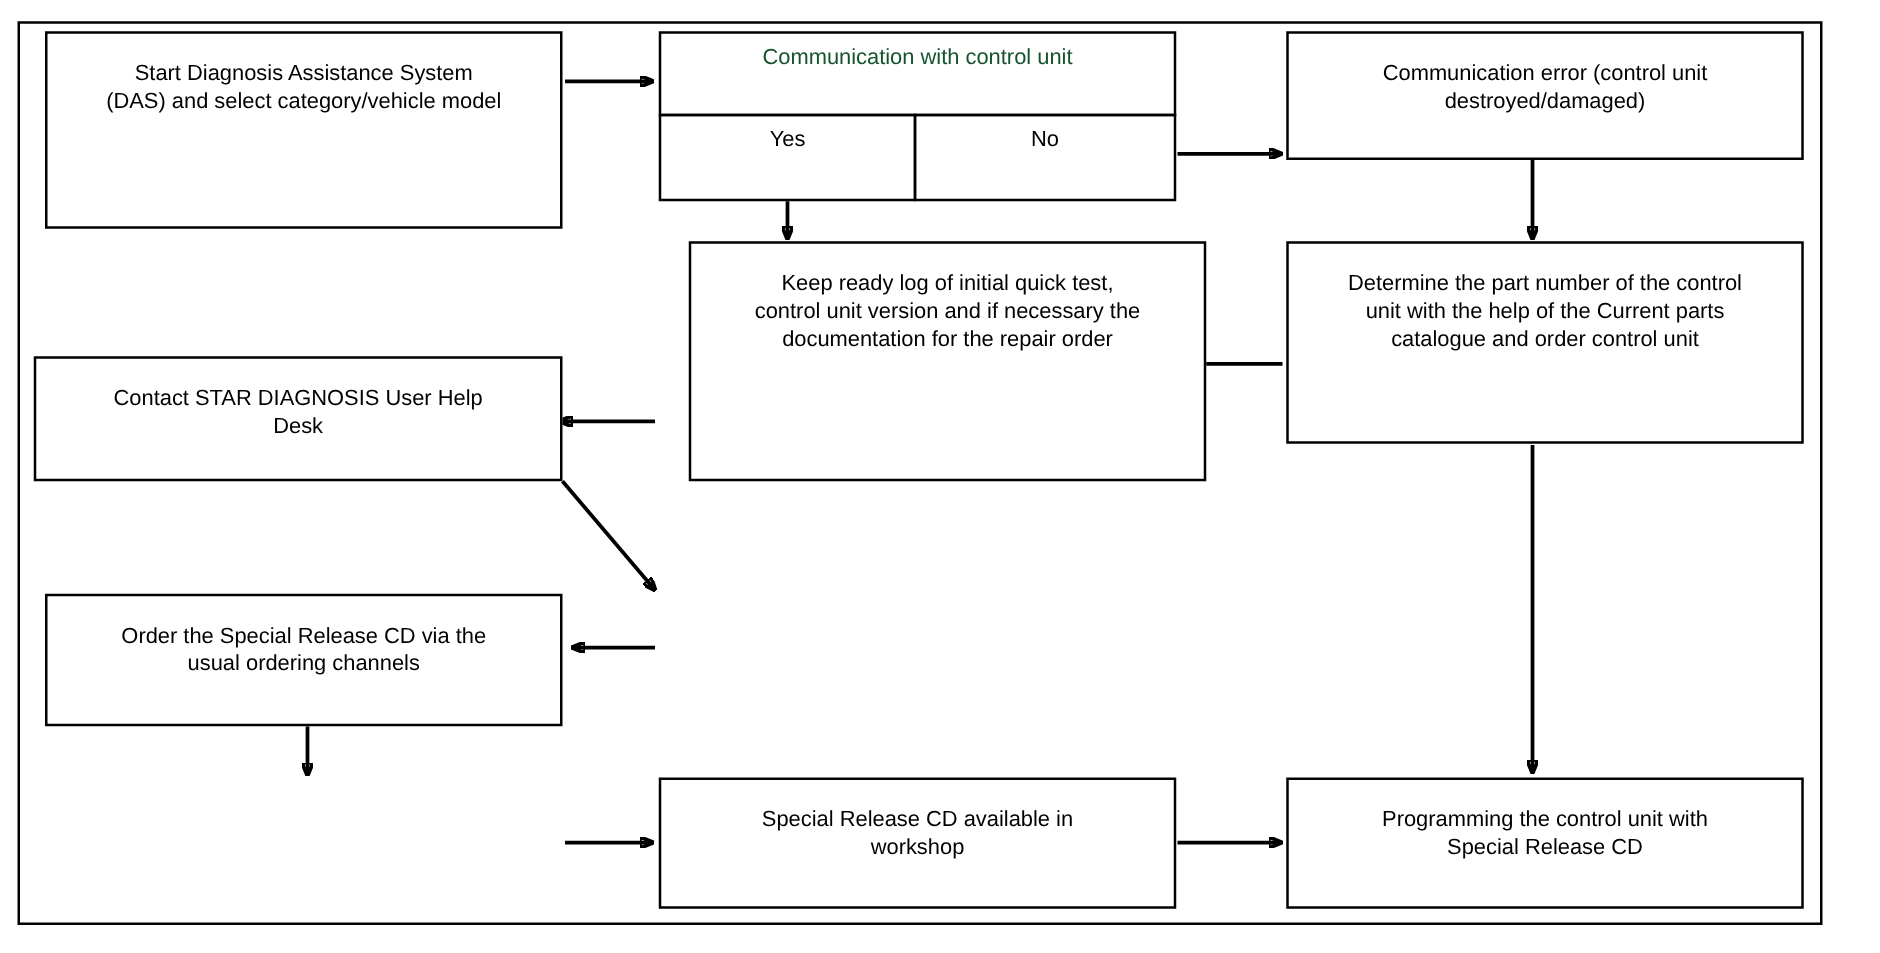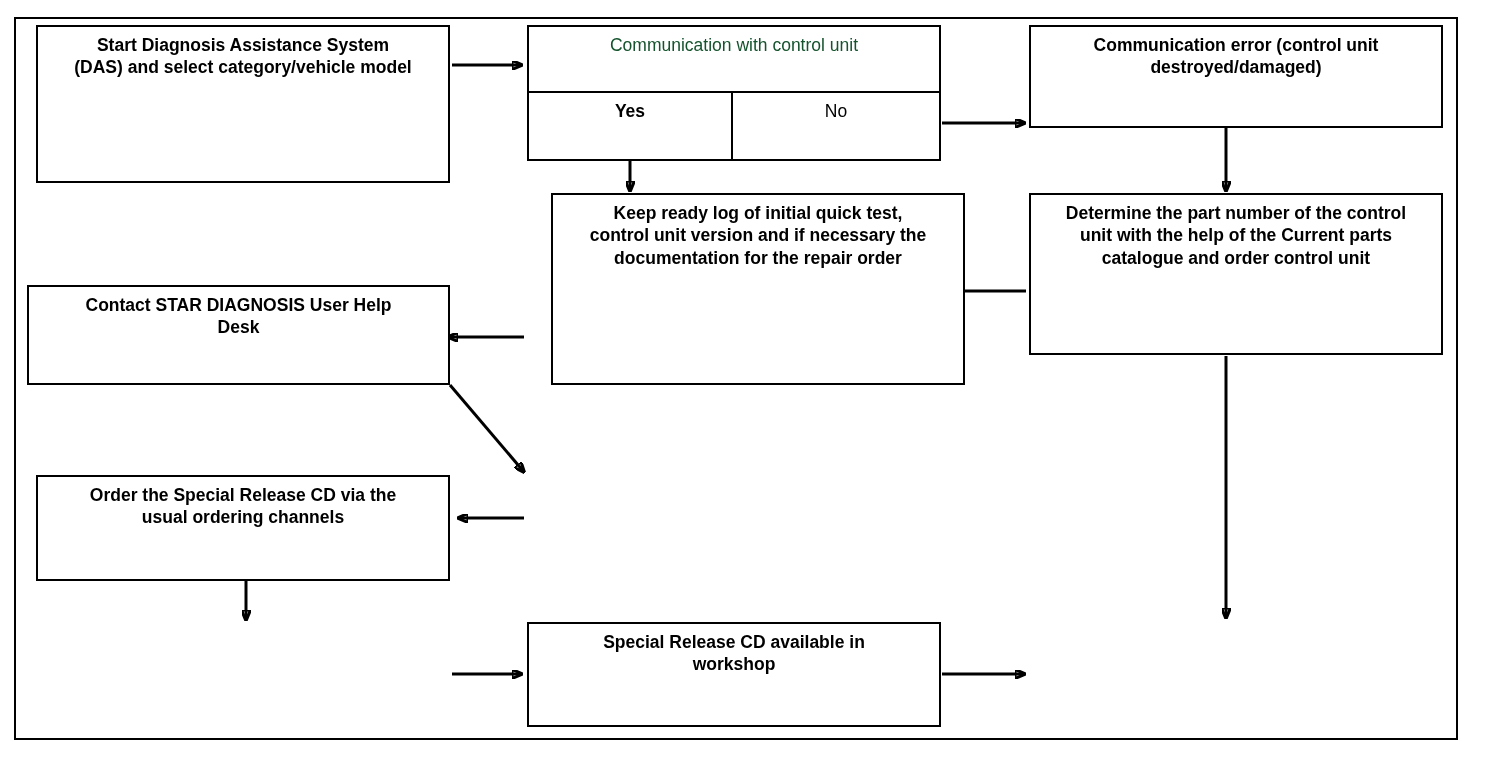--- a/index.html
+++ b/index.html
@@ -29,24 +29,23 @@
   }
   .node {
     position: absolute;
     border: 2px solid #000000;
     box-sizing: border-box;
     background: #ffffff;
     font-size: 17.5px;
     line-height: 1.28;
     color: #000000;
     text-align: center;
-    padding-top: 7px;
+    padding-top: 20px;
     padding-left: 4px;
     padding-right: 4px;
-    font-weight: bold;
   }
   .node .txt {
     display: block;
     white-space: pre-line;
   }
   .decision {
     position: absolute;
     box-sizing: border-box;
     background: #ffffff;
   }
@@ -69,21 +68,21 @@
     top: 66px;
     height: 70px;
     border: 2px solid #000000;
     box-sizing: border-box;
     font-size: 17.5px;
     line-height: 1.28;
     text-align: center;
     padding-top: 7px;
     color: #000;
   }
-  .decision .dcell.left { left: 0; width: 206px; font-weight: bold; }
+  .decision .dcell.left { left: 0; width: 206px; }
   .decision .dcell.right { left: 204px; right: 0; }
 
   svg#edges {
     position: absolute;
     left: 0;
     top: 0;
     width: 1504px;
     height: 762px;
     pointer-events: none;
   }
@@ -194,14 +193,18 @@
 usual ordering channels</span>
   </div>
 
 
 
   <div class="node" style="left:527px; top:622px; width:414px; height:105px;">
     <span class="txt">Special Release CD available in
 workshop</span>
   </div>
 
+  <div class="node" style="left:1029px; top:622px; width:414px; height:105px;">
+    <span class="txt">Programming the control unit with
+Special Release CD</span>
+  </div>
 
 </div>
 
 </body></html>

